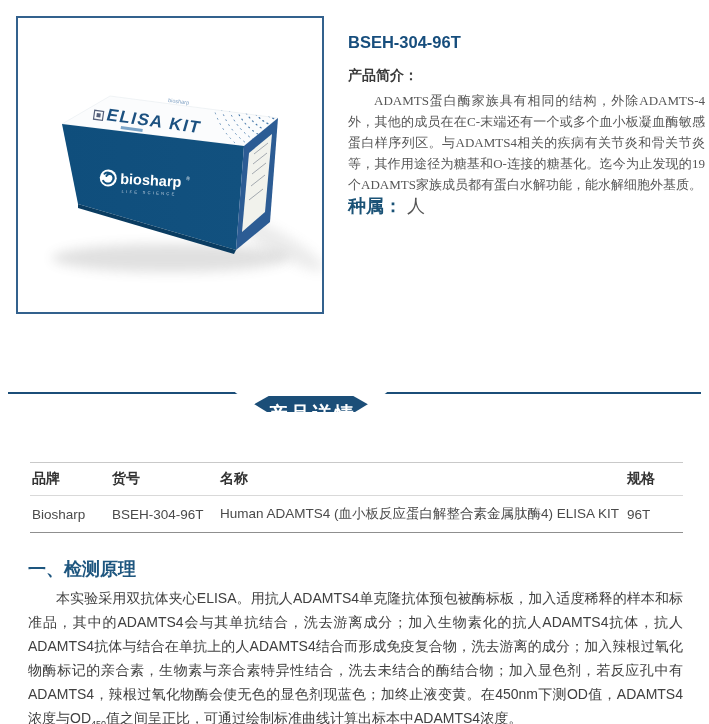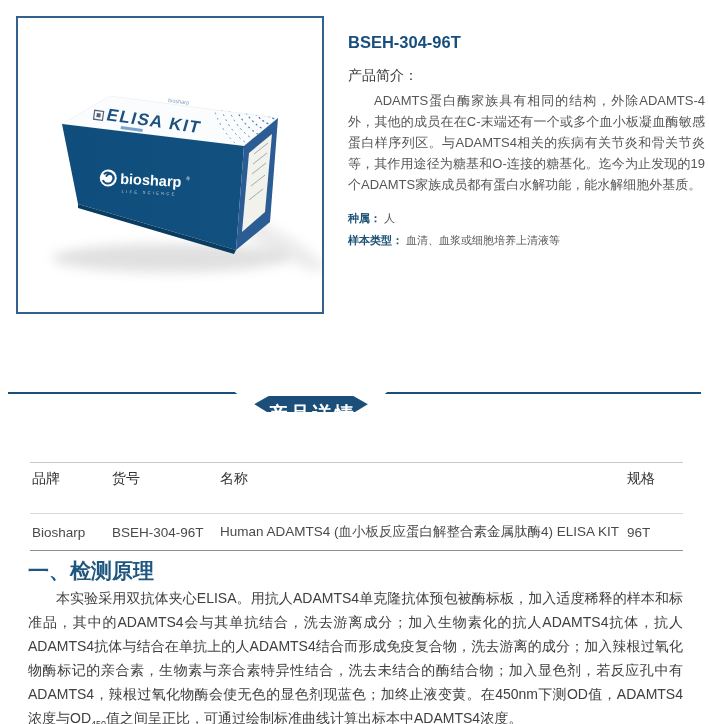--- a/index.html
+++ b/index.html
@@ -6,47 +6,47 @@
   #page{position:relative;width:709px;height:724px;background:#ffffff;overflow:hidden;
         font-family:"Liberation Sans","DejaVu Sans",sans-serif;}
 
   
   .img-frame{position:absolute;left:16px;top:16px;width:304px;height:294px;
              border:2px solid #33618d;background:#ffffff;}
 
   
   .right-col{position:absolute;left:348px;top:30px;width:357px;}
   .title{color:#174e7d;font-weight:bold;font-size:16.5px;line-height:24px;white-space:pre-wrap;}
-  .intro-label{margin-top:13px;font-size:14px;font-weight:normal;color:#3a3a3a;}
+  .intro-label{margin-top:13px;font-size:14px;font-weight:bold;color:#3a3a3a;}
   .intro-text{margin-top:5px;font-size:13px;line-height:21px;color:#565656;
               text-align:justify;text-indent:2em;}
-  .meta-line{font-size:11px;line-height:22px;color:#565656;}
+  .meta-line{font-size:18px;line-height:22px;color:#565656;}
   .meta-line:first-of-type{margin-top:8px;}
   .meta-label{color:#1a5276;font-weight:bold;}
 
   
   .banner-line{position:absolute;left:8px;right:8px;top:392px;height:2px;background:#1b4e78;}
   .hex-outer{position:absolute;left:235px;top:373px;width:152px;height:39px;background:#ffffff;
              clip-path:polygon(0 50%,21% 0,79% 0,100% 50%,79% 100%,21% 100%);
              display:flex;align-items:center;justify-content:center;}
   .hex-inner{width:146px;height:35px;background:#1b4e78;
              clip-path:polygon(0 50%,21% 0,79% 0,100% 50%,79% 100%,21% 100%);
              display:flex;align-items:center;justify-content:center;margin-top:42px;}
   .hex-label{color:#ffffff;font-size:19px;font-weight:bold;letter-spacing:3px;padding-left:3px;}
 
   
   .spec-wrap{position:absolute;left:30px;right:26px;top:462px;}
   table.spec{width:100%;border-collapse:collapse;table-layout:fixed;}
-  table.spec th{font-size:14px;font-weight:normal;color:#333333;text-align:left;
-                padding:7px 0 25px 2px;border-top:1px solid #c9c9c9;border-bottom:1px solid #d9d9d9;}
+  table.spec th{font-size:14px;font-weight:bold;color:#333333;text-align:left;
+                padding:7px 0 7px 2px;border-top:1px solid #c9c9c9;border-bottom:1px solid #d9d9d9;}
   table.spec td{font-size:13.5px;color:#4a4a4a;padding:9px 0 9px 2px;border-bottom:1px solid #8f8f8f;}
   table.spec .c-spec{text-align:left;padding-right:13px;}
 
   
-  .section-heading{position:absolute;left:28px;top:557px;font-size:21px;font-weight:bold;color:#1e567f;}
+  .section-heading{position:absolute;left:28px;top:557px;font-size:18px;font-weight:bold;color:#1e567f;}
   .section-para{position:absolute;left:28px;right:26px;top:586px;font-size:14px;line-height:24px;
                 color:#404040;text-align:justify;text-indent:2em;}
   .section-para sub{font-size:9px;}
 </style>
 </head>
 <body>
 
 <div id="page">
 
   <div class="img-frame">
@@ -116,29 +116,25 @@
         <text x="40" y="-6" font-size="5" fill="#ffffff">®</text>
         <text x="-24" y="10" font-size="4.2" letter-spacing="2.2" fill="#c3d2e1">LIFE SCIENCE</text>
       </g>
     </svg>
   </div>
 
   <div class="right-col">
     <div class="title">BSEH-304-96T</div>
 
     <div class="intro-label">产品简介：</div>
-    <p class="intro-text" style="margin:5px 0 12px 0;">ADAMTS蛋白酶家族具有相同的结构，外除ADAMTS-4外，其他的成员在在C-末端还有一个或多个血小板凝血酶敏感蛋白样序列区。与ADAMTS4相关的疾病有关节炎和骨关节炎等，其作用途径为糖基和O-连接的糖基化。迄今为止发现的19个ADAMTS家族成员都有蛋白水解功能，能水解细胞外基质。</p>
+    <p class="intro-text" style="margin:5px 0 0 0;font-family:Liberation Serif, serif;">ADAMTS蛋白酶家族具有相同的结构，外除ADAMTS-4外，其他的成员在在C-末端还有一个或多个血小板凝血酶敏感蛋白样序列区。与ADAMTS4相关的疾病有关节炎和骨关节炎等，其作用途径为糖基和O-连接的糖基化。迄今为止发现的19个ADAMTS家族成员都有蛋白水解功能，能水解细胞外基质。</p>
 
     <div class="meta-line">
       <span class="meta-label">种属：</span>
       <span>人</span>
-    </div>
-    <div class="meta-line">
-      <span class="meta-label">样本类型：</span>
-      <span>血清、血浆或细胞培养上清液等</span>
     </div>
   </div>
 
   <div class="banner-line"></div>
   <div class="hex-outer">
     <div class="hex-inner">
       <span class="hex-label">产品详情</span>
     </div>
   </div>
 

